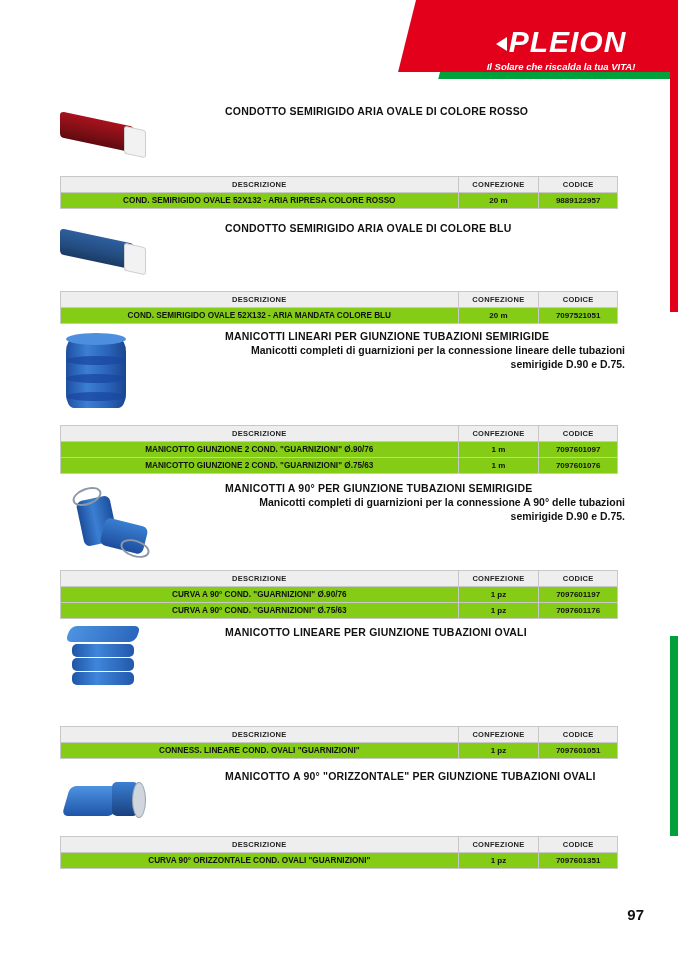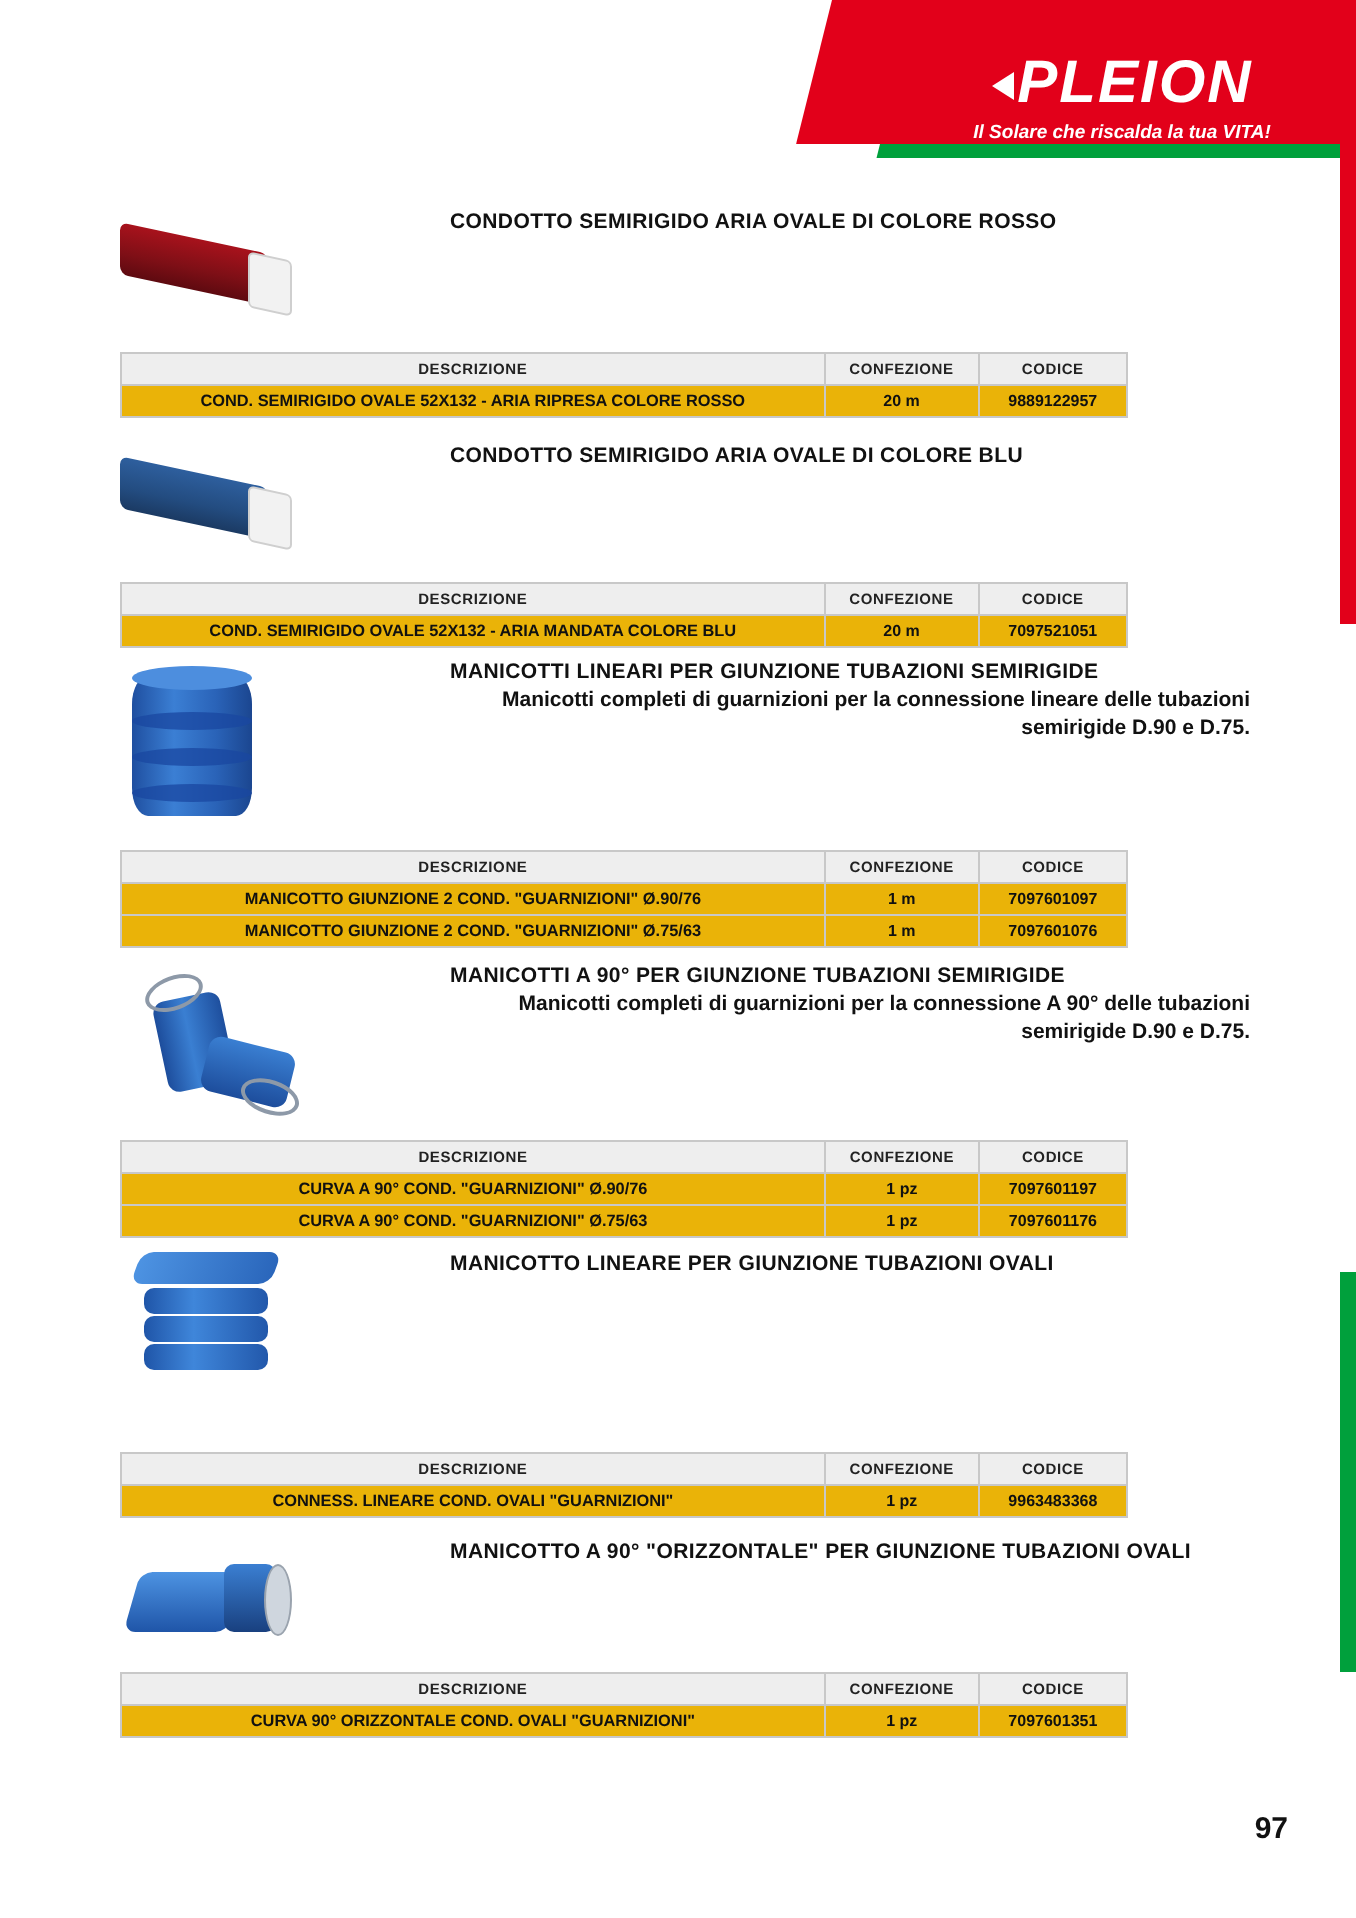--- a/index.html
+++ b/index.html
@@ -138,42 +138,42 @@
     line-height: 13.5px;
     color: #111;
     margin-top: 1px;
     text-align: right;
   }
 
   
   table.spec {
     position: absolute;
     left: 60px;
-    width: 504px;
+    width: 558px;
     border-collapse: collapse;
     font-size: 8px;
   }
   table.spec th {
     background: #eeeeee;
     font-size: 7.5px;
     font-weight: bold;
     letter-spacing: 0.3px;
     color: #222;
     padding: 3px 0;
     border: 1px solid #c8c8c8;
     text-align: center;
   }
   table.spec td {
     border: 1px solid #c8c8c8;
     padding: 3px 0;
     text-align: center;
     font-size: 8px;
     font-weight: bold;
     color: #111;
-    background: #eab308;
+    background: #84cc16;
   }
   table.spec td.desc {
     font-size: 8.2px;
   }
   .col-desc { width: 400px; }
   .col-conf { width: 80px; }
   .col-cod  { width: 78px; }
 
   
   .page-num {
@@ -494,21 +494,21 @@
 <table class="spec" style="top:726px;">
   <tbody>
       <tr>
     <th class="col-desc">DESCRIZIONE</th>
     <th class="col-conf">CONFEZIONE</th>
     <th class="col-cod">CODICE</th>
   </tr>
   <tr>
     <td class="desc">CONNESS. LINEARE COND. OVALI "GUARNIZIONI"</td>
     <td>1 pz</td>
-    <td>9963483368</td>
+    <td>7097601051</td>
   </tr>
 </tbody>
   </table>
 
 <div class="section" style="top:770px;">
   <div class="prod-img" style="top:4px;left:62px;">
     <div class="horiz">
       <div class="b1"></div>
       <div class="b2"></div>
       <div class="rim"></div>

